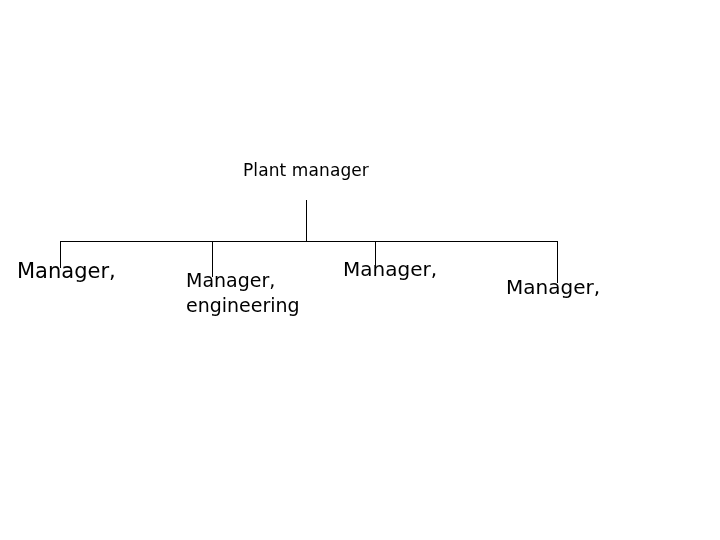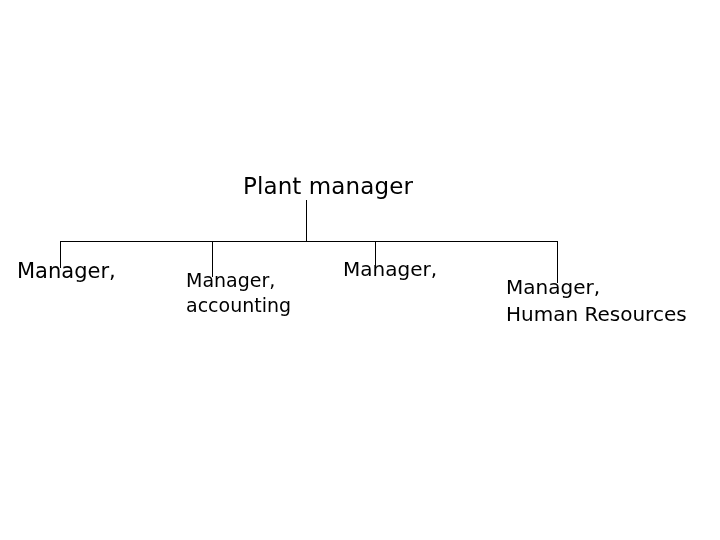--- a/index.html
+++ b/index.html
@@ -25,22 +25,22 @@
     top: 0;
     width: 720px;
     height: 540px;
     pointer-events: none;
   }
 
   
   .root-node {
     position: absolute;
     left: 243px;
-    top: 172px;
-    font-size: 23px;
+    top: 156px;
+    font-size: 17px;
     line-height: 28px;
     white-space: nowrap;
     letter-spacing: 0.1px;
   }
 
   
   .child-node {
     position: absolute;
     white-space: nowrap;
   }
@@ -93,25 +93,24 @@
   <div class="root-node">
     <span class="child-line">Plant manager</span>
   </div>
 
   <div class="child-node n0">
     <span class="child-line">Manager,</span>
   </div>
 
   <div class="child-node n1">
     <span class="child-line">Manager,</span>
-    <span class="child-line">accounting</span>
+    <span class="child-line">engineering</span>
   </div>
 
   <div class="child-node n2">
     <span class="child-line">Manager,</span>
   </div>
 
   <div class="child-node n3">
     <span class="child-line">Manager,</span>
-    <span class="child-line">Human Resources</span>
   </div>
 
 </div>
 
 </body></html>

